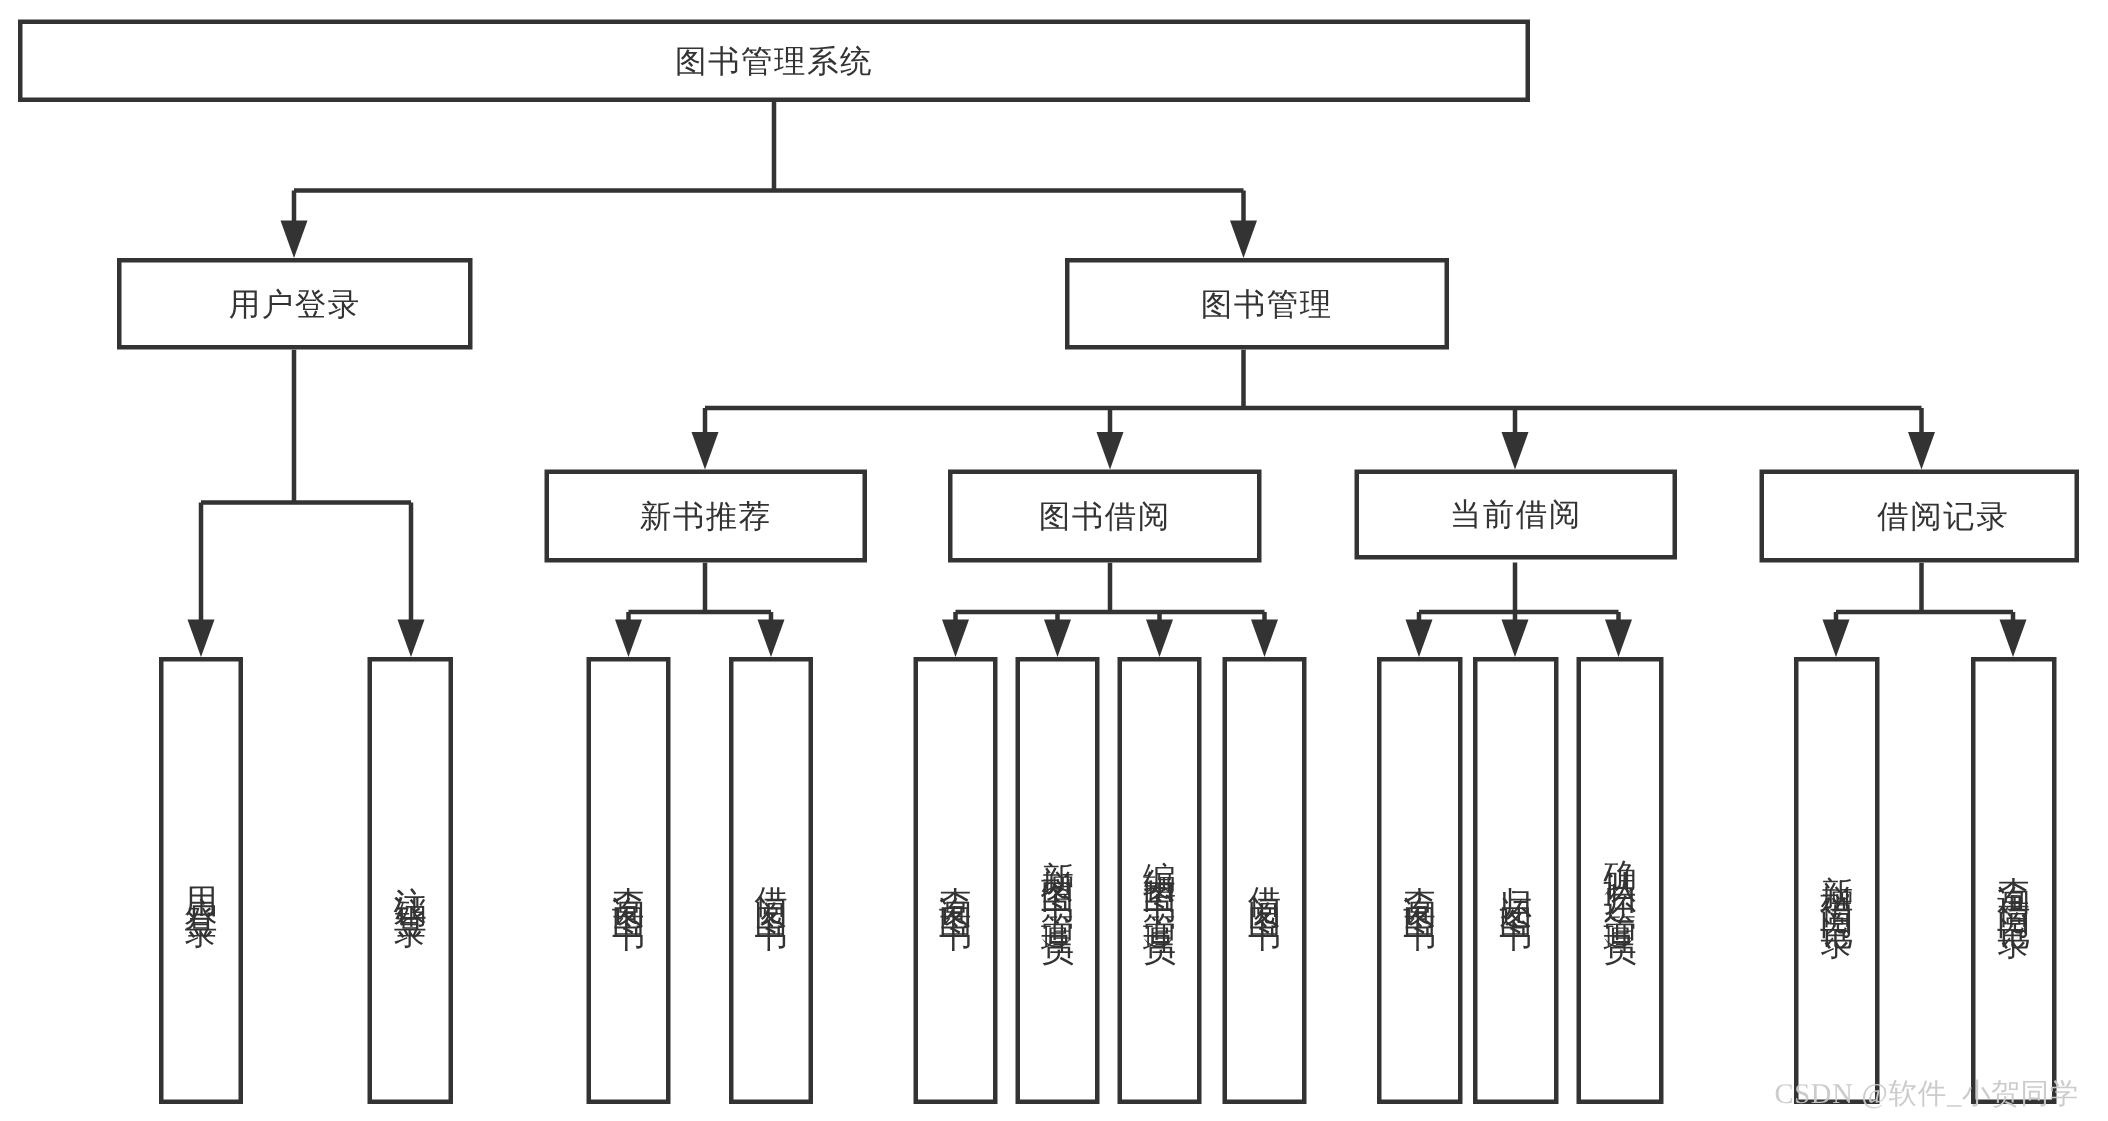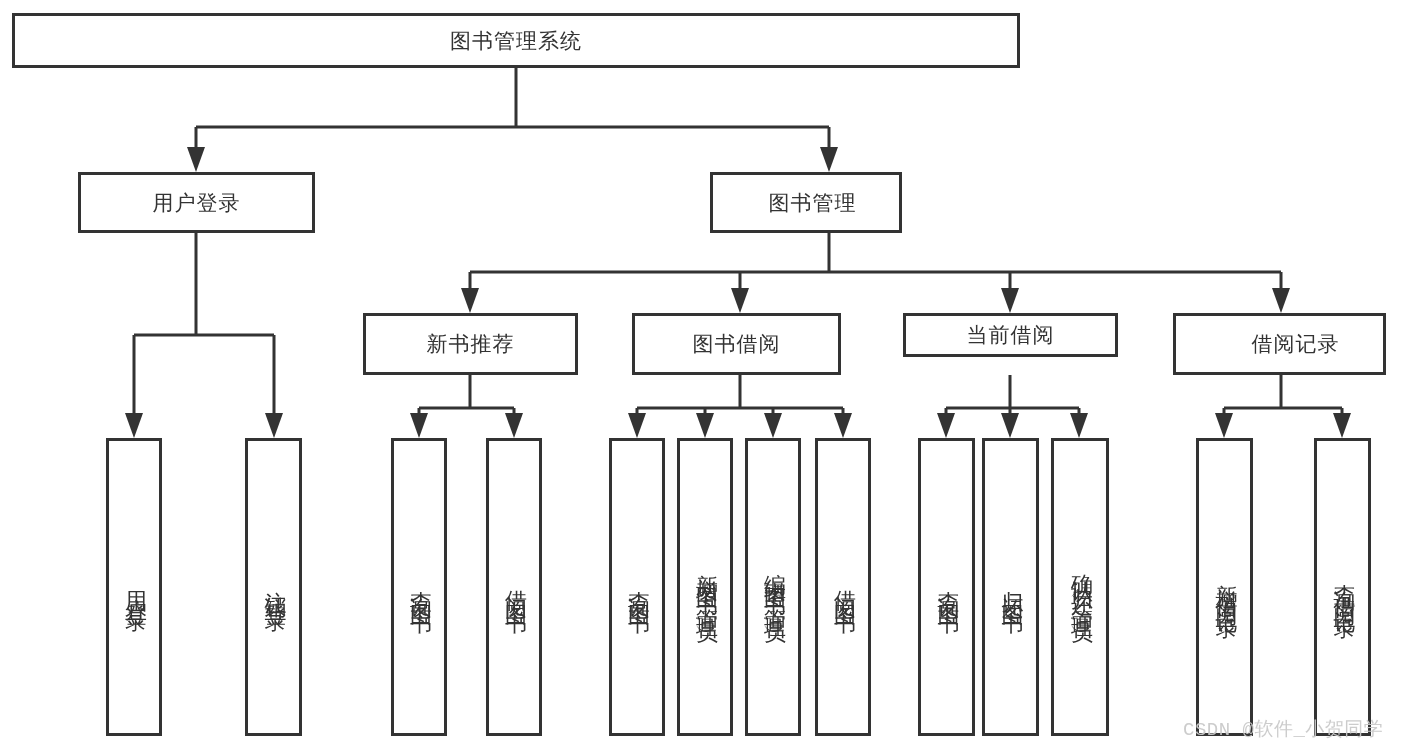--- a/index.html
+++ b/index.html
@@ -1,19 +1,19 @@
 <!DOCTYPE html>
 <html><head>
 <meta charset="utf-8">
 <title>图书管理系统</title>
 <style>
   html,body{margin:0;padding:0;background:#ffffff;}
   .canvas{
     position:relative;width:1405px;height:747px;background:#ffffff;
-    font-family:Liberation Mono, monospace;color:#333333;overflow:hidden;
+    font-family:Liberation Serif, serif;color:#333333;overflow:hidden;
   }
   .wires{position:absolute;left:0;top:0;z-index:0;}
   .wire{fill:none;stroke:#333333;stroke-width:3;}
   .arrow{fill:#333333;stroke:none;}
   .hbox{
     position:absolute;box-sizing:border-box;background:#ffffff;border:3px solid #333333;
     display:flex;align-items:center;justify-content:center;
     font-size:21px;letter-spacing:1px;z-index:1;white-space:nowrap;
   }
   .leaf{
@@ -86,25 +86,25 @@
     <polygon class="arrow" points="946,438 937,413 955,413"></polygon>
     <polygon class="arrow" points="1010,438 1001,413 1019,413"></polygon>
     <polygon class="arrow" points="1079,438 1070,413 1088,413"></polygon>
     <polygon class="arrow" points="1224,438 1215,413 1233,413"></polygon>
     <polygon class="arrow" points="1342,438 1333,413 1351,413"></polygon>
   </svg>
 
   <div class="hbox" style="left:12px;top:13px;width:1008px;height:55px;">图书管理系统</div>
 
   <div class="hbox" style="left:78px;top:172px;width:237px;height:61px;">用户登录</div>
-  <div class="hbox" style="left:710px;top:172px;width:192px;height:61px;padding-left:13px;">图书管理</div>
+  <div class="hbox" style="left:710px;top:172px;width:256px;height:61px;padding-left:13px;">图书管理</div>
 
   <div class="hbox" style="left:363px;top:313px;width:215px;height:62px;">新书推荐</div>
   <div class="hbox" style="left:632px;top:313px;width:209px;height:62px;">图书借阅</div>
-  <div class="hbox" style="left:903px;top:313px;width:215px;height:44px;">当前借阅</div>
+  <div class="hbox" style="left:903px;top:313px;width:215px;height:60px;">当前借阅</div>
   <div class="hbox" style="left:1173px;top:313px;width:213px;height:62px;padding-left:32px;">借阅记录</div>
 
   <div class="leaf" style="left:106px;width:56px;">
     <span class="vtext">用户登录</span>
   </div>
   <div class="leaf" style="left:245px;width:57px;">
     <span class="vtext">注销登录</span>
   </div>
 
   <div class="leaf" style="left:391px;width:56px;">

